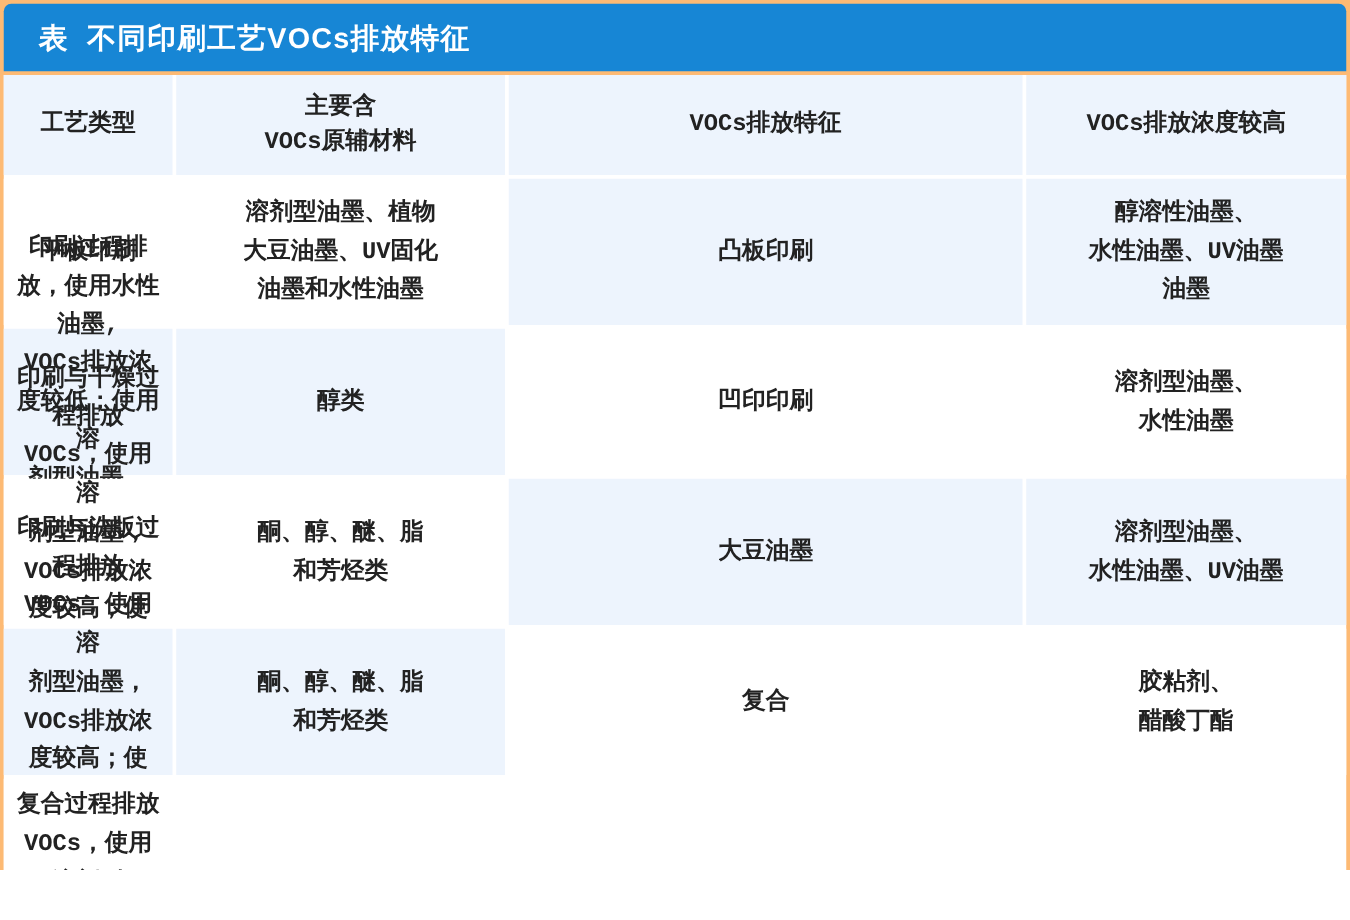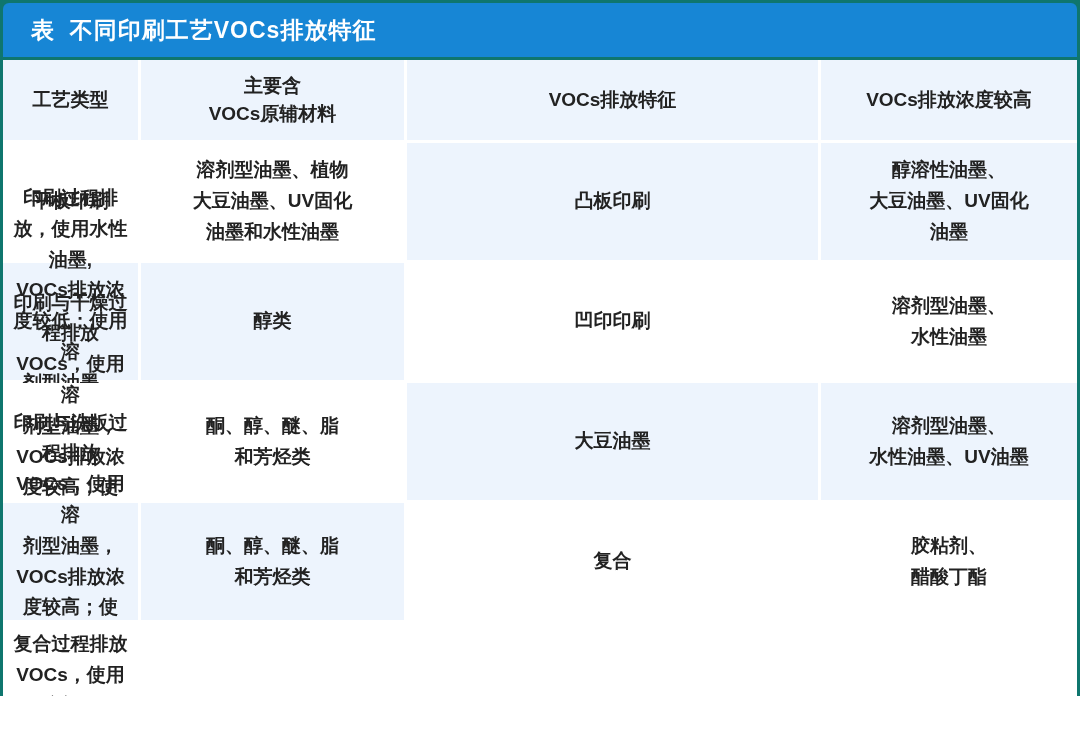--- a/index.html
+++ b/index.html
@@ -5,21 +5,21 @@
   html, body {
     margin: 0;
     padding: 0;
     background: #ffffff;
     font-family: "Liberation Sans", "DejaVu Sans", sans-serif;
   }
   .page {
     width: 1080px;
     height: 696px;
     box-sizing: border-box;
-    background: #0f766e;
+    background: #fdba74;
     padding: 3px 3px 0 3px;
     overflow: hidden;
   }
   .title-bar {
     height: 54px;
     background: #1786d5;
     border-radius: 6px 6px 0 0;
     display: flex;
     align-items: center;
     padding-left: 28px;
@@ -33,20 +33,21 @@
     white-space: pre;
   }
   .grid {
     margin-top: 3px;
     display: grid;
     grid-template-columns: 135px 263px 411px 1fr;
     grid-template-rows: 80px 117px 117px 117px 117px auto;
     gap: 3px;
     background: #ffffff;
     height: 676px;
+    font-family: Liberation Mono, monospace;
   }
   .cell {
     display: flex;
     align-items: center;
     justify-content: center;
     text-align: center;
     padding: 6px 10px;
     box-sizing: border-box;
     color: #222222;
     font-size: 19px;
@@ -75,21 +76,21 @@
     <div class="cell head r-shaded">VOCs排放特征</div>
     <div class="cell head r-shaded">VOCs排放浓度较高</div>
 
     <div class="cell r-white">平板印刷</div>
     <div class="cell r-white">溶剂型油墨、植物
 大豆油墨、UV固化
 油墨和水性油墨</div>
 
     <div class="cell r-shaded">凸板印刷</div>
     <div class="cell r-shaded">醇溶性油墨、
-大豆油墨、UV固化
+水性油墨、UV油墨
 油墨</div>
     <div class="cell r-shaded">印刷过程排放，使用水性油墨,
 VOCs排放浓度较低；使用溶
 剂型油墨，VOCs排放浓度高</div>
     <div class="cell r-shaded">醇类</div>
 
     <div class="cell r-white">凹印印刷</div>
     <div class="cell r-white">溶剂型油墨、
 水性油墨</div>
     <div class="cell r-white">印刷与干燥过程排放VOCs，使用溶

